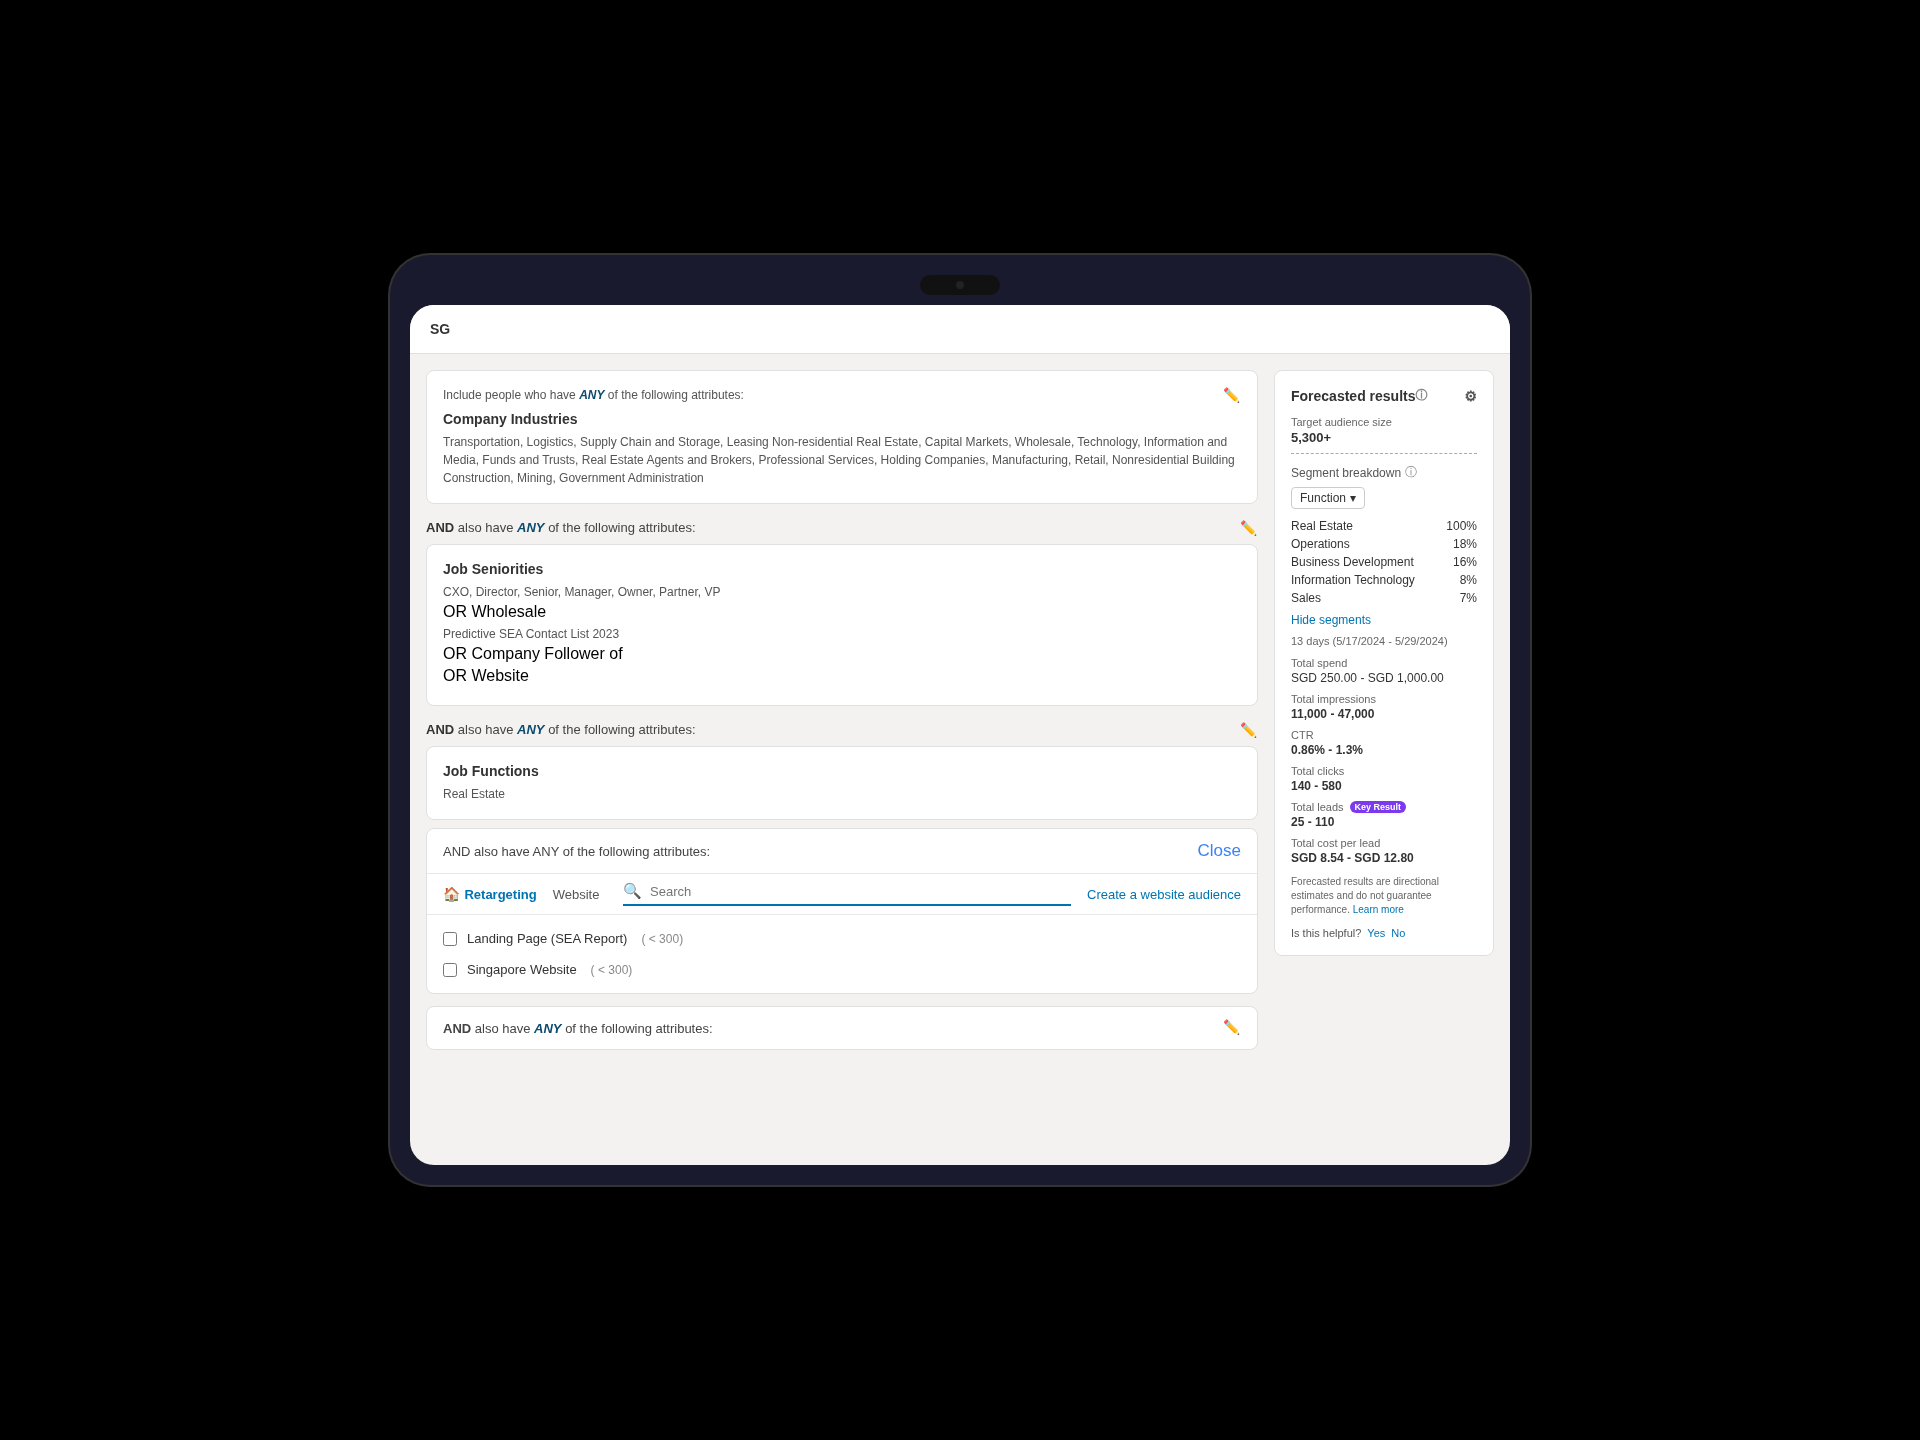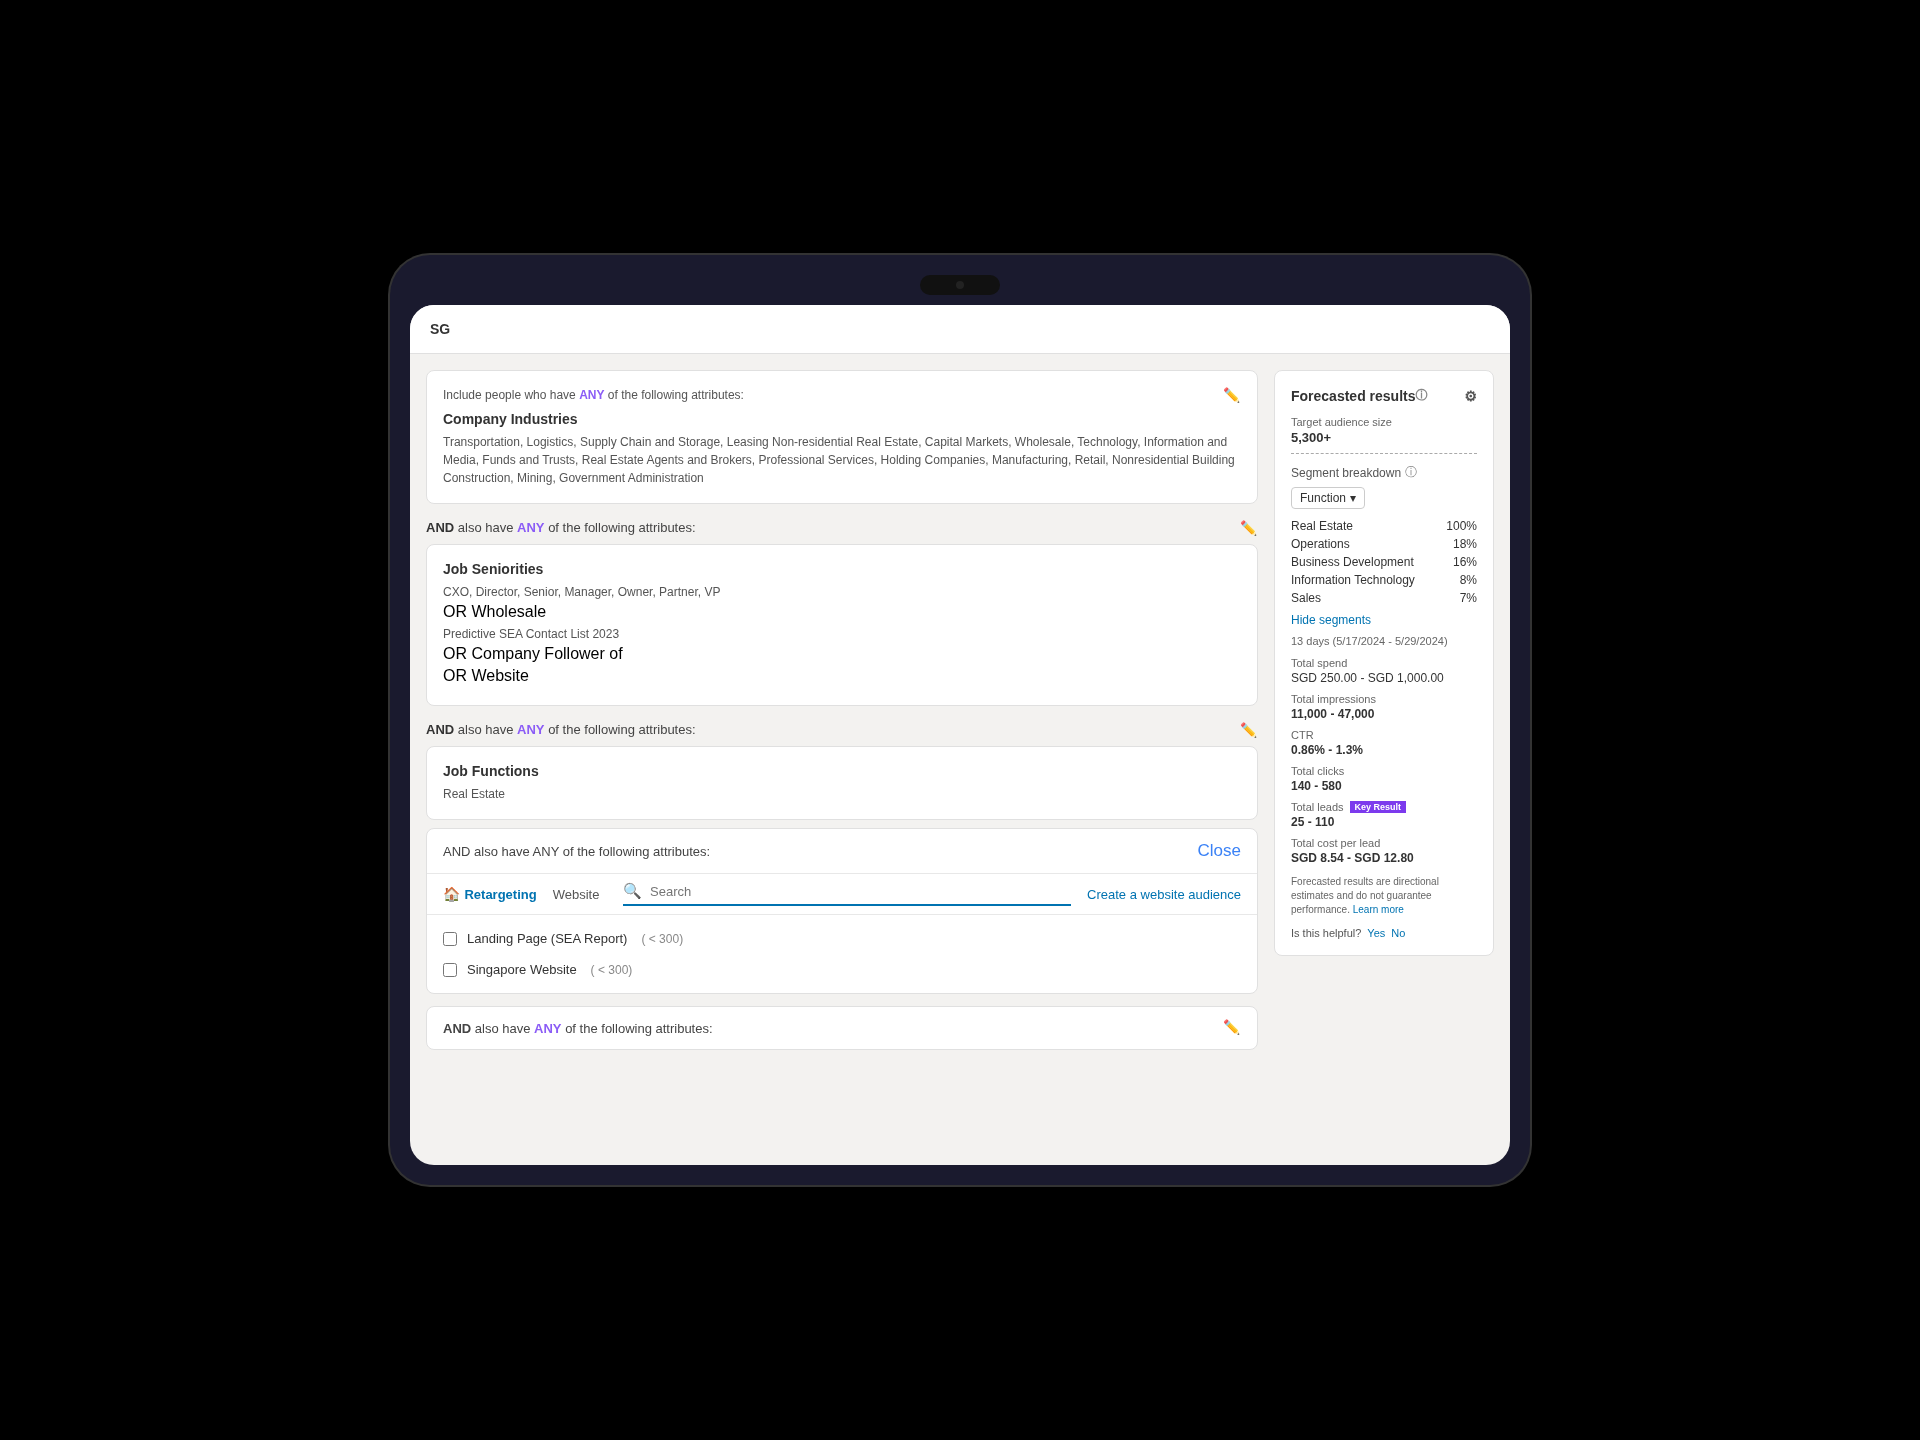--- a/index.html
+++ b/index.html
@@ -90,21 +90,22 @@
       font-size: 12px;
       color: #555;
       margin-bottom: 8px;
       display: flex;
       align-items: center;
       justify-content: space-between;
     }
 
     .any-badge {
       font-weight: 700;
-      color: #8b5cf6;
+      color: #0c4a6e;
+      font-style: italic;
     }
 
     .edit-icon {
       color: #0073b1;
       cursor: pointer;
       font-size: 14px;
     }
 
     .attribute-title {
       font-weight: 600;
@@ -389,21 +390,21 @@
       font-size: 11px;
       color: #666;
     }
 
     .key-result-badge {
       background: #7c3aed;
       color: #fff;
       font-size: 9px;
       font-weight: 600;
       padding: 1px 5px;
-      border-radius: 0;
+      border-radius: 6px;
     }
 
     .leads-value {
       font-size: 12px;
       color: #333;
       font-weight: 600;
       margin-bottom: 8px;
     }
 
     .cost-label {

